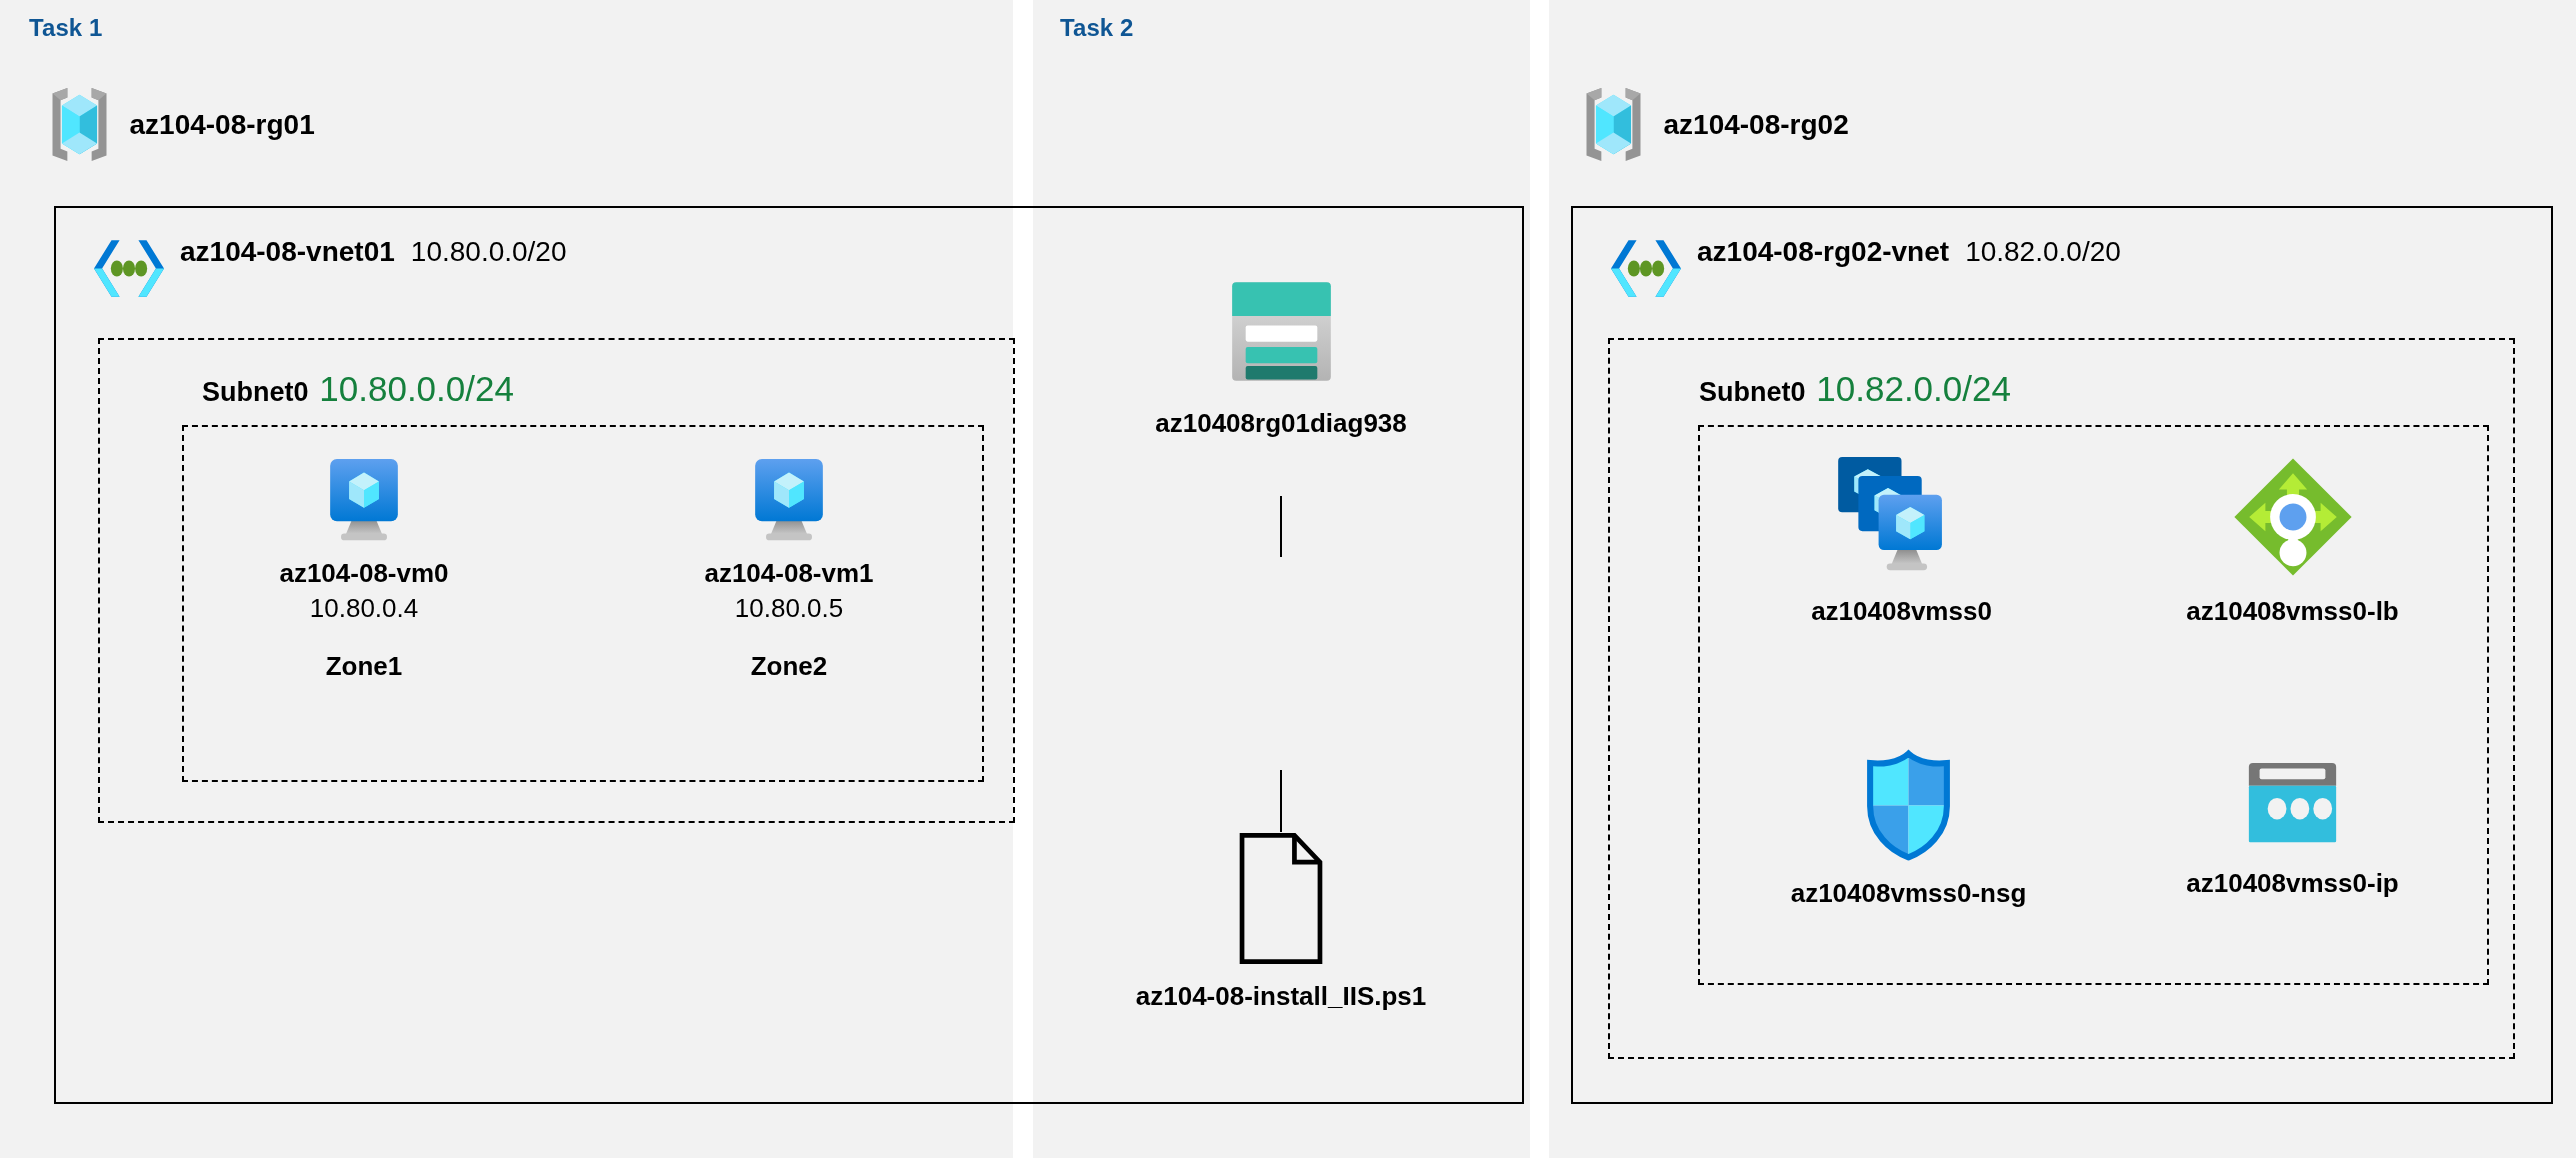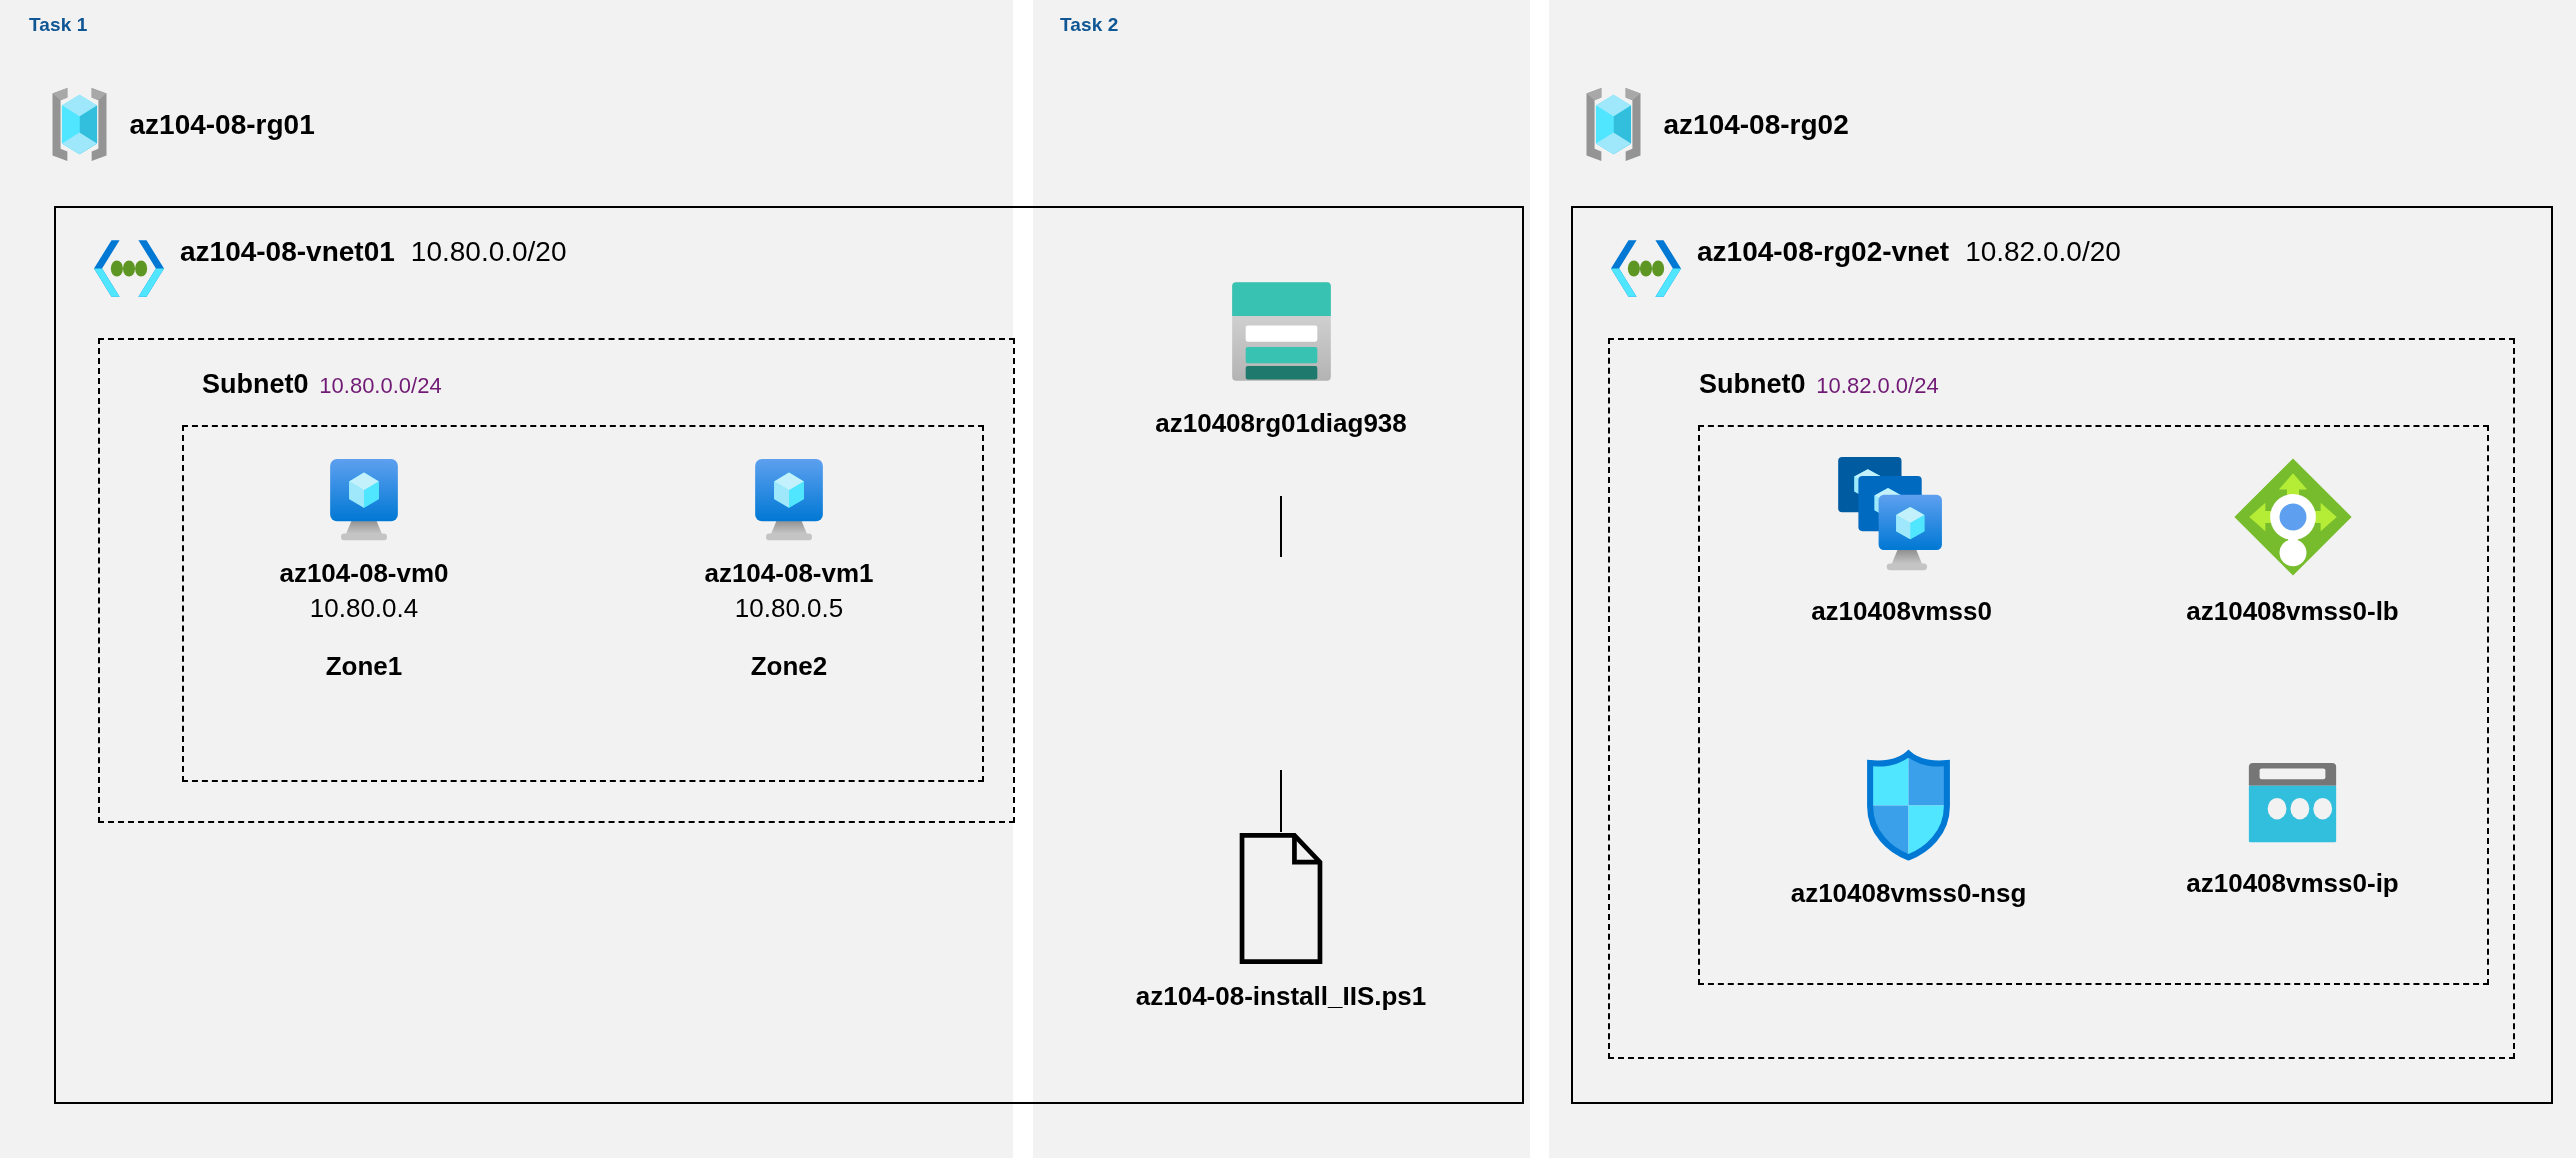--- a/index.html
+++ b/index.html
@@ -1,34 +1,34 @@
 <!DOCTYPE html>
 <html style="font-size:10.8px"><head>
 <meta charset="utf-8">
 <style>
   html,body{margin:0;padding:0;background:#ffffff;}
   body{font-family:"Liberation Sans", sans-serif;}
   #stage{position:relative;width:2576px;height:1166px;background:#ffffff;overflow:hidden;}
 
   .panel{position:absolute;background:#f2f2f2;}
-  .task-label{position:absolute;color:#0f5694;font-weight:bold;font-size:19px;letter-spacing:0.1px;white-space:nowrap;}
+  .task-label{position:absolute;color:#0f5694;font-weight:bold;font-size:24px;letter-spacing:0.1px;white-space:nowrap;}
 
   .solidbox{position:absolute;border:2.7px solid #000000;box-sizing:border-box;background:transparent;}
   .dashbox{position:absolute;border:2.7px dashed #000000;box-sizing:border-box;background:transparent;}
 
   .rg-row{position:absolute;display:flex;align-items:center;gap:17.5px;}
   .rg-name{font-size:28px;font-weight:bold;color:#000;white-space:nowrap;}
 
   .vnet-row{position:absolute;display:flex;align-items:flex-start;gap:16px;}
   .vnet-name{font-size:28px;font-weight:bold;color:#000;white-space:nowrap;}
   .vnet-cidr{font-size:28px;font-weight:normal;color:#000;white-space:nowrap;}
 
   .subnet-row{position:absolute;display:flex;align-items:baseline;gap:10.8px;white-space:nowrap;}
   .subnet-name{font-size:27px;font-weight:bold;color:#000;}
-  .subnet-cidr{font-size:22px;font-weight:normal;color:#701a75;}
+  .subnet-cidr{font-size:35px;font-weight:normal;color:#15803d;}
 
   .node{position:absolute;display:flex;flex-direction:column;align-items:center;}
   .node-label{font-size:26px;font-weight:bold;color:#000;white-space:nowrap;margin-top:15px;text-align:center;}
   .node-sub{font-size:26px;font-weight:normal;color:#000;white-space:nowrap;margin-top:4px;text-align:center;}
   .node-zone{font-size:26px;font-weight:bold;color:#000;white-space:nowrap;margin-top:27px;text-align:center;}
 
   .connector{position:absolute;background:#000000;width:2px;}
   svg{display:block;}
 </style>
 </head>

